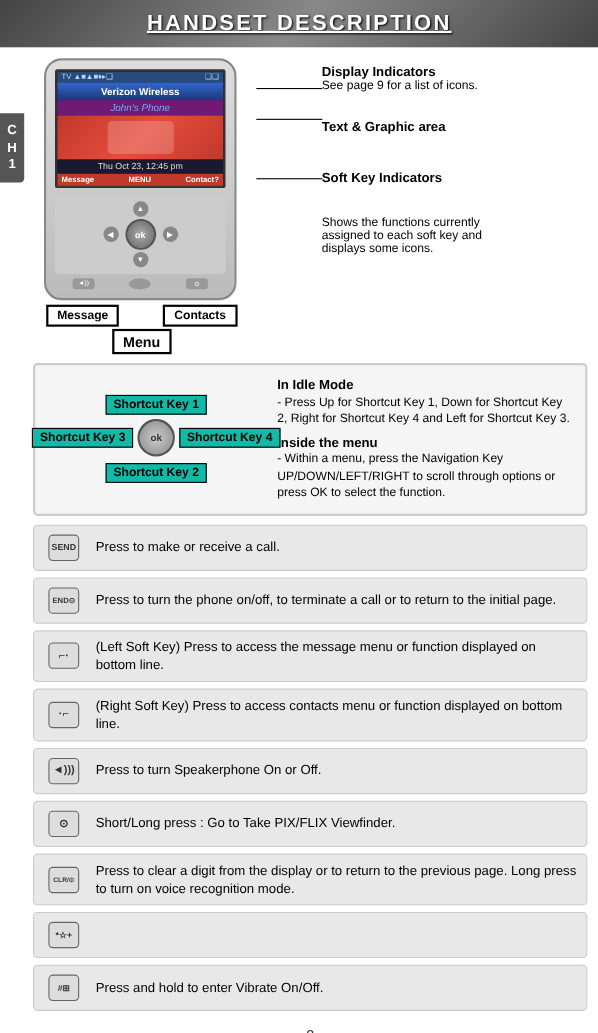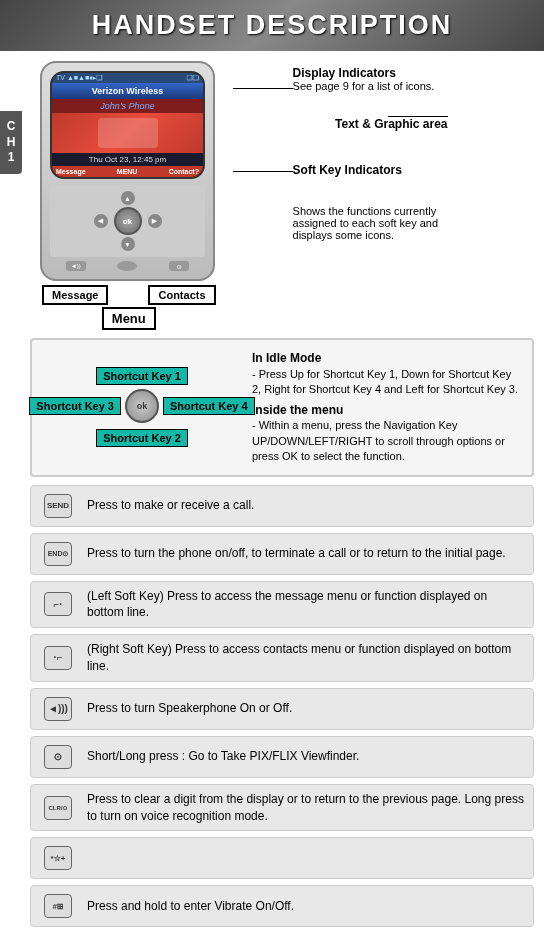--- a/index.html
+++ b/index.html
@@ -13,24 +13,25 @@
     }
 
     
     .header {
       background: linear-gradient(135deg, #444, #888, #444);
       padding: 10px 0;
       text-align: center;
     }
     .header-title {
       color: #fff;
-      font-size: 27px;
+      font-size: 20px;
       font-weight: 900;
       letter-spacing: 2px;
       text-shadow: 1px 1px 2px #000;
+      text-decoration: underline;
     }
 
     
     .chapter-tab {
       position: absolute;
       left: 0;
       top: 60px;
       background: #555;
       color: #fff;
       width: 22px;
@@ -51,21 +52,21 @@
       background: linear-gradient(180deg, #ddd 0%, #bbb 100%);
       border: 2px solid #888;
       border-radius: 16px;
       padding: 8px;
       position: relative;
     }
 
     .phone-screen-area {
       background: #1a1a2e;
       border: 2px solid #333;
-      border-radius: 14px;
+      border-radius: 2px;
       overflow: hidden;
       margin-bottom: 6px;
     }
 
     .phone-status-bar {
       background: #2a4a7a;
       display: flex;
       justify-content: space-between;
       align-items: center;
       padding: 1px 4px;
@@ -76,21 +77,21 @@
     .phone-carrier {
       background: linear-gradient(180deg, #3366cc, #1a3a7a);
       text-align: center;
       color: #fff;
       font-size: 9px;
       font-weight: bold;
       padding: 3px;
     }
 
     .phone-name {
-      background: #7f1d1d;
+      background: #701a75;
       text-align: center;
       color: #7af;
       font-size: 9px;
       padding: 2px;
       font-style: italic;
     }
 
     .phone-wallpaper {
       height: 40px;
       background: linear-gradient(135deg, #c0392b, #e74c3c, #c0392b);
@@ -396,21 +397,21 @@
 
       <div class="labels-right">
 
         <div style="display:flex;align-items:center;margin-bottom:6px;">
           <div style="width:60px;height:1px;background:#000;"></div>
           <div class="label-entry">
             <div class="label-bold">Display Indicators</div>
             <div class="label-normal">See page 9 for a list of icons.</div>
           </div>
         </div>
-        <div style="display:flex;align-items:flex-end;margin-bottom:14px;flex-direction:column;">
+        <div style="display:flex;align-items:flex-start;margin-bottom:14px;">
           <div style="width:60px;height:1px;background:#000;"></div>
           <div class="label-entry">
             <div class="label-bold">Text &amp; Graphic area</div>
           </div>
         </div>
         <div style="display:flex;align-items:flex-start;margin-bottom:6px;">
           <div style="width:60px;height:1px;background:#000;margin-top:8px;"></div>
           <div class="label-entry">
             <div class="label-bold">Soft Key Indicators</div>
             <div class="label-normal" style="max-width:155px;margin-top:28px;">Shows the functions currently assigned to each soft key and displays some icons.</div>

